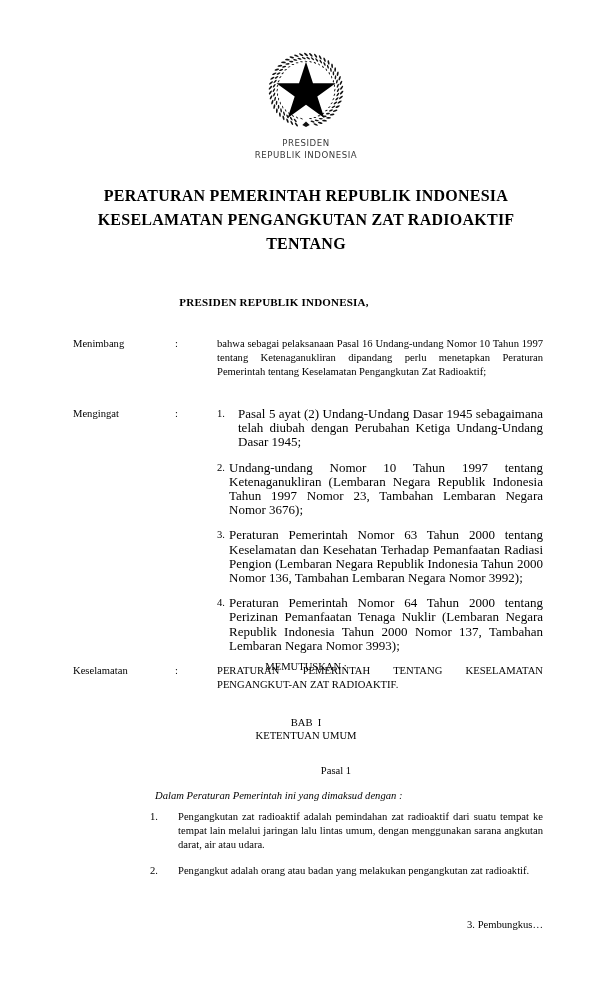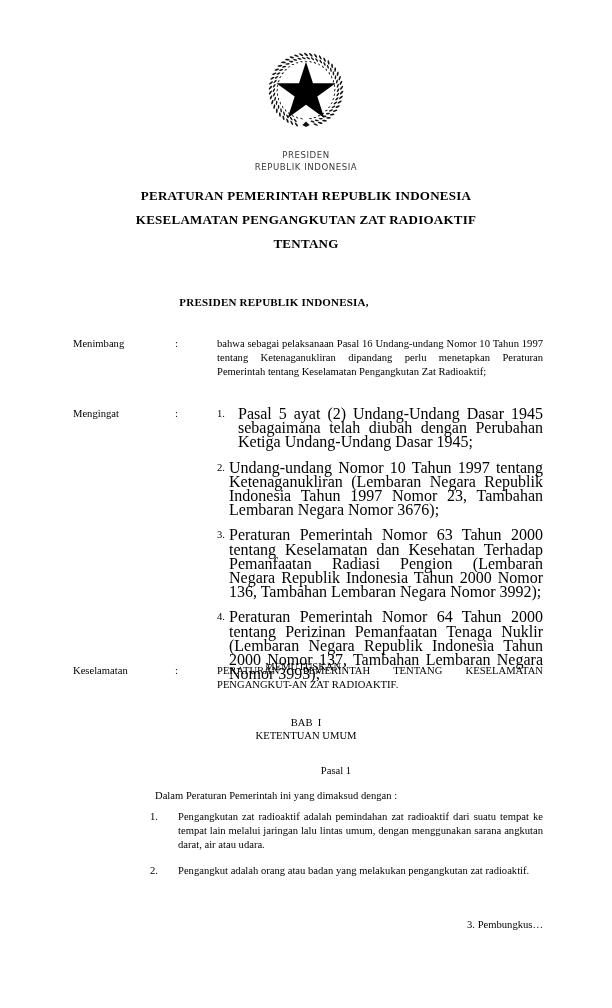--- a/index.html
+++ b/index.html
@@ -34,41 +34,41 @@
     width: 92px;
     height: 92px;
     margin: 0 auto;
   }
   .emblem-svg {
     display: block;
     width: 92px;
     height: 92px;
   }
   .emblem-caption {
-    margin-top: 12px;
+    margin-top: 0;
     font-family: "DejaVu Sans", "Liberation Sans", sans-serif;
     font-size: 8.6px;
     letter-spacing: 0.55px;
     line-height: 11.5px;
     color: #3a3a3a;
   }
   .emblem-caption div { white-space: nowrap; }
 
   
   .title-block {
     position: absolute;
     left: 0;
     top: 184px;
     width: 612px;
     text-align: center;
   }
   .title-line {
     font-family: "Liberation Serif", "DejaVu Serif", serif;
     font-weight: bold;
-    font-size: 13px;
+    font-size: 16px;
     letter-spacing: 0.25px;
     line-height: 24px;
     white-space: pre;
   }
   .presiden-line {
     position: absolute;
     left: 0;
     top: 296px;
     width: 548px;
     text-align: center;
@@ -121,21 +121,21 @@
     margin-bottom: 11px;
   }
   .numitem:last-child { margin-bottom: 0; }
   .numitem .num {
     flex: 0 0 auto;
     font-size: 10.6px;
     line-height: 14.2px;
   }
   .numitem .txt {
     flex: 1 1 auto;
-    font-size: 16px;
+    font-size: 13px;
     line-height: 14.2px;
     text-align: justify;
     text-justify: inter-word;
   }
   .numitem.wide .num { width: 21px; }
   .numitem.wide .txt { padding-left: 0; }
   .numitem.tight .num { width: 12px; }
 
   
   .center-line {
@@ -153,20 +153,21 @@
   #pasal-1 { top: 764px; padding-left: 30px; }
 
   
   #pasal-intro {
     position: absolute;
     left: 155px;
     top: 789px;
     width: 388px;
     font-size: 10.6px;
     line-height: 14.2px;
+    font-style: italic;
   }
   #pasal-list {
     position: absolute;
     left: 150px;
     top: 810px;
     width: 393px;
   }
   .pasal-item {
     display: flex;
     align-items: flex-start;

